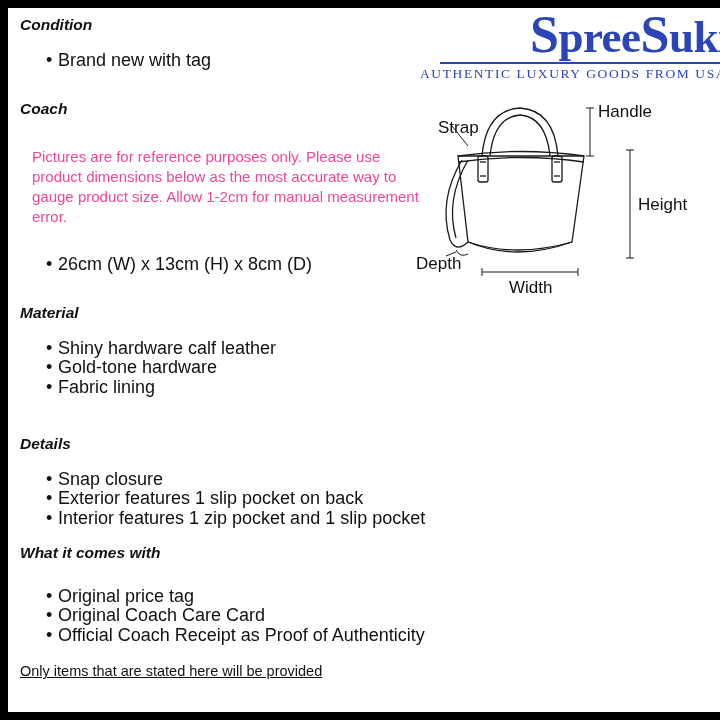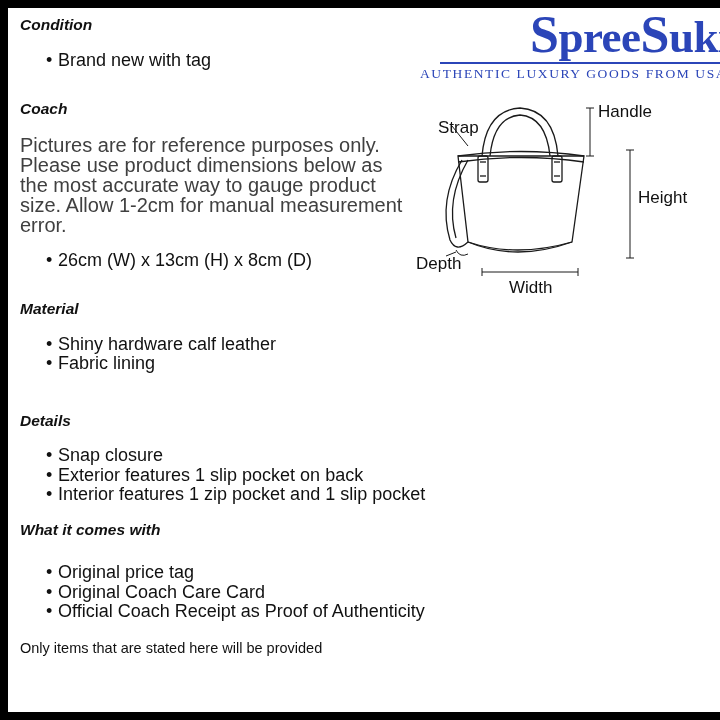--- a/index.html
+++ b/index.html
@@ -65,33 +65,34 @@
     position: relative;
     white-space: nowrap;
   }
   ul.bullets li::before {
     content: "\2022";
     position: absolute;
     left: 26px;
     top: 0;
   }
   p.para {
-    font-size: 20px;
-    color: #404040;
+    font-size: 15px;
+    color: #ec4899;
     line-height: 20px;
-    margin: 0;
+    margin: 12px;
     padding: 0;
     width: 392px;
   }
   p.footnote {
     font-size: 14.5px;
     color: #111;
     line-height: 20px;
     margin: 0;
     padding: 0;
+    text-decoration: underline;
   }
 
   
   .logo {
     position: absolute;
     right: 0px;
     top: 4px;
     width: 300px;
     text-align: right;
     overflow: hidden;
@@ -189,21 +190,21 @@
           <line x1="162" y1="178" x2="162" y2="186"></line>
 
           <path d="M40 160 Q44 168 52 164"></path>
           <line x1="30" y1="166" x2="40" y2="162"></line>
 
           <line x1="36" y1="36" x2="52" y2="56"></line>
         </g>
       </svg>
       <div class="dlabel" style="left:22px; top:28px;">Strap</div>
       <div class="dlabel" style="left:182px; top:12px;">Handle</div>
-      <div class="dlabel" style="left:222px; top:98px;text-align:right;">Height</div>
+      <div class="dlabel" style="left:222px; top:105px;text-align:right;">Height</div>
       <div class="dlabel" style="left:0px; top:164px;">Depth</div>
       <div class="dlabel" style="left:93px; top:188px;">Width</div>
     </div>
 
     <div class="textcol">
 
       <h2 class="section">Condition</h2>
       <div class="gap-md"></div>
       <ul class="bullets">
         <li>Brand new with tag</li>
@@ -218,20 +219,21 @@
       <ul class="bullets">
         <li>26cm (W) x 13cm (H) x 8cm (D)</li>
       </ul>
 
       <div class="gap-xl"></div>
 
       <h2 class="section">Material</h2>
       <div class="gap-md"></div>
       <ul class="bullets">
         <li>Shiny hardware calf leather</li>
+        <li>Gold-tone hardware</li>
         <li>Fabric lining</li>
       </ul>
 
       <div style="height:38px"></div>
 
       <h2 class="section">Details</h2>
       <div class="gap-md"></div>
       <ul class="bullets">
         <li>Snap closure</li>
         <li>Exterior features 1 slip pocket on back</li>

